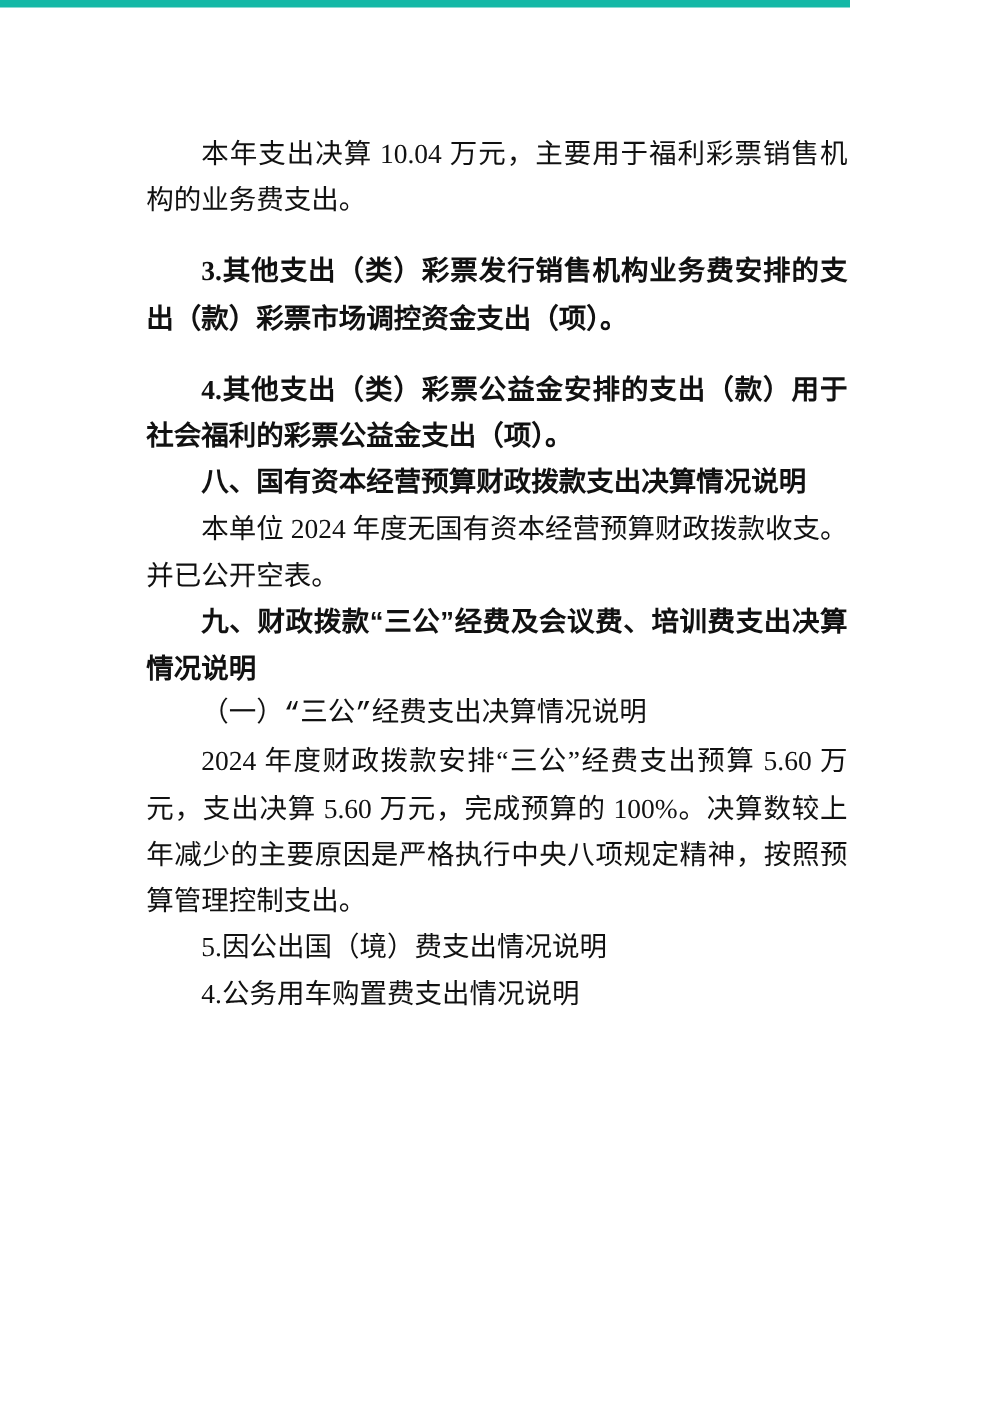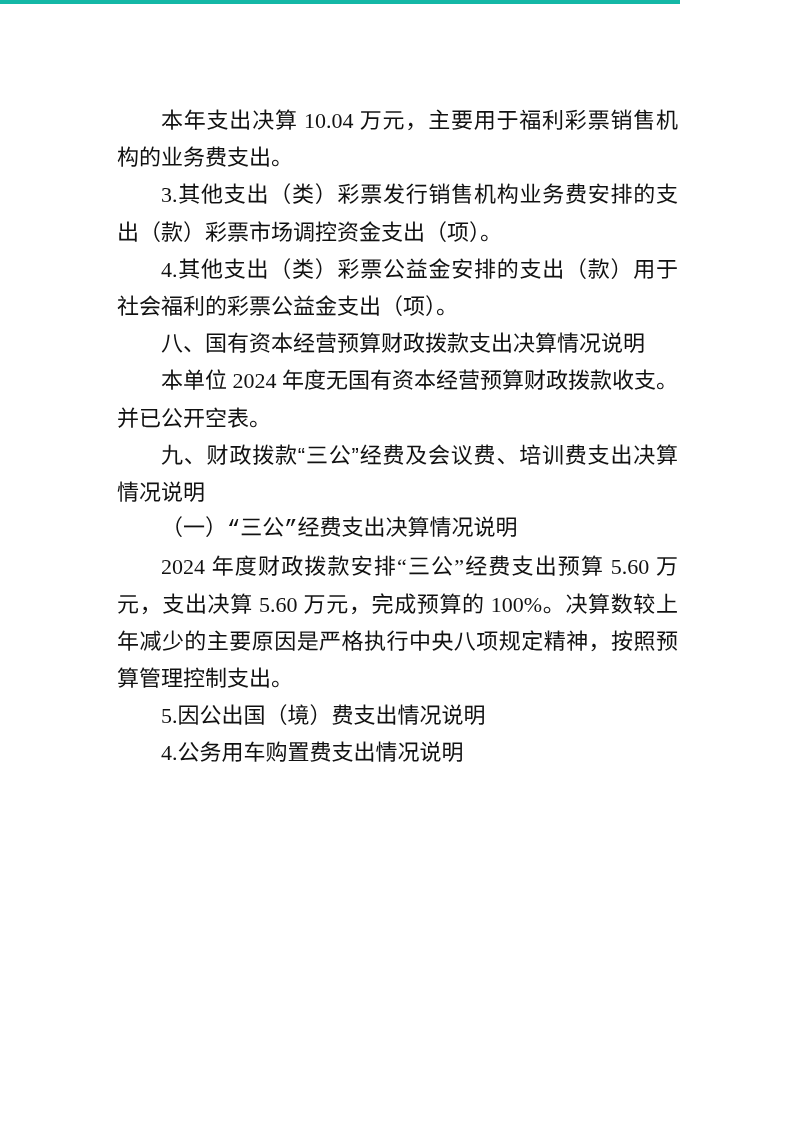--- a/index.html
+++ b/index.html
@@ -6,21 +6,21 @@
     margin: 0;
     padding: 0;
     background: #ffffff;
   }
   .page {
     position: relative;
     width: 680px;
     height: 1122px;
     background: #ffffff;
     overflow: hidden;
-    border-top: 4px solid #14b8a6;
+    border-top: 6px solid #14b8a6;
     box-sizing: border-box;
   }
   .text-block {
     position: absolute;
     left: 117px;
     top: 98px;
     width: 561px;
     color: #111111;
     font-size: 22px;
     line-height: 37.2px;
@@ -30,25 +30,26 @@
     margin: 0;
     padding: 0;
     text-indent: 2em;
   }
   p.body {
     font-family: "Liberation Serif", "DejaVu Serif", serif;
     font-weight: 400;
   }
   p.bold {
     font-family: "Liberation Serif", "DejaVu Serif", serif;
-    font-weight: 400;
+    font-weight: 700;
+    margin-top: 20px;
   }
   p.heading {
     font-family: "Liberation Sans", "DejaVu Sans", sans-serif;
-    font-weight: 400;
+    font-weight: 700;
   }
   p.sub {
     font-family: Liberation Mono, monospace;
     font-weight: 400;
   }
 </style>
 </head>
 <body>
 
 <div class="page">

